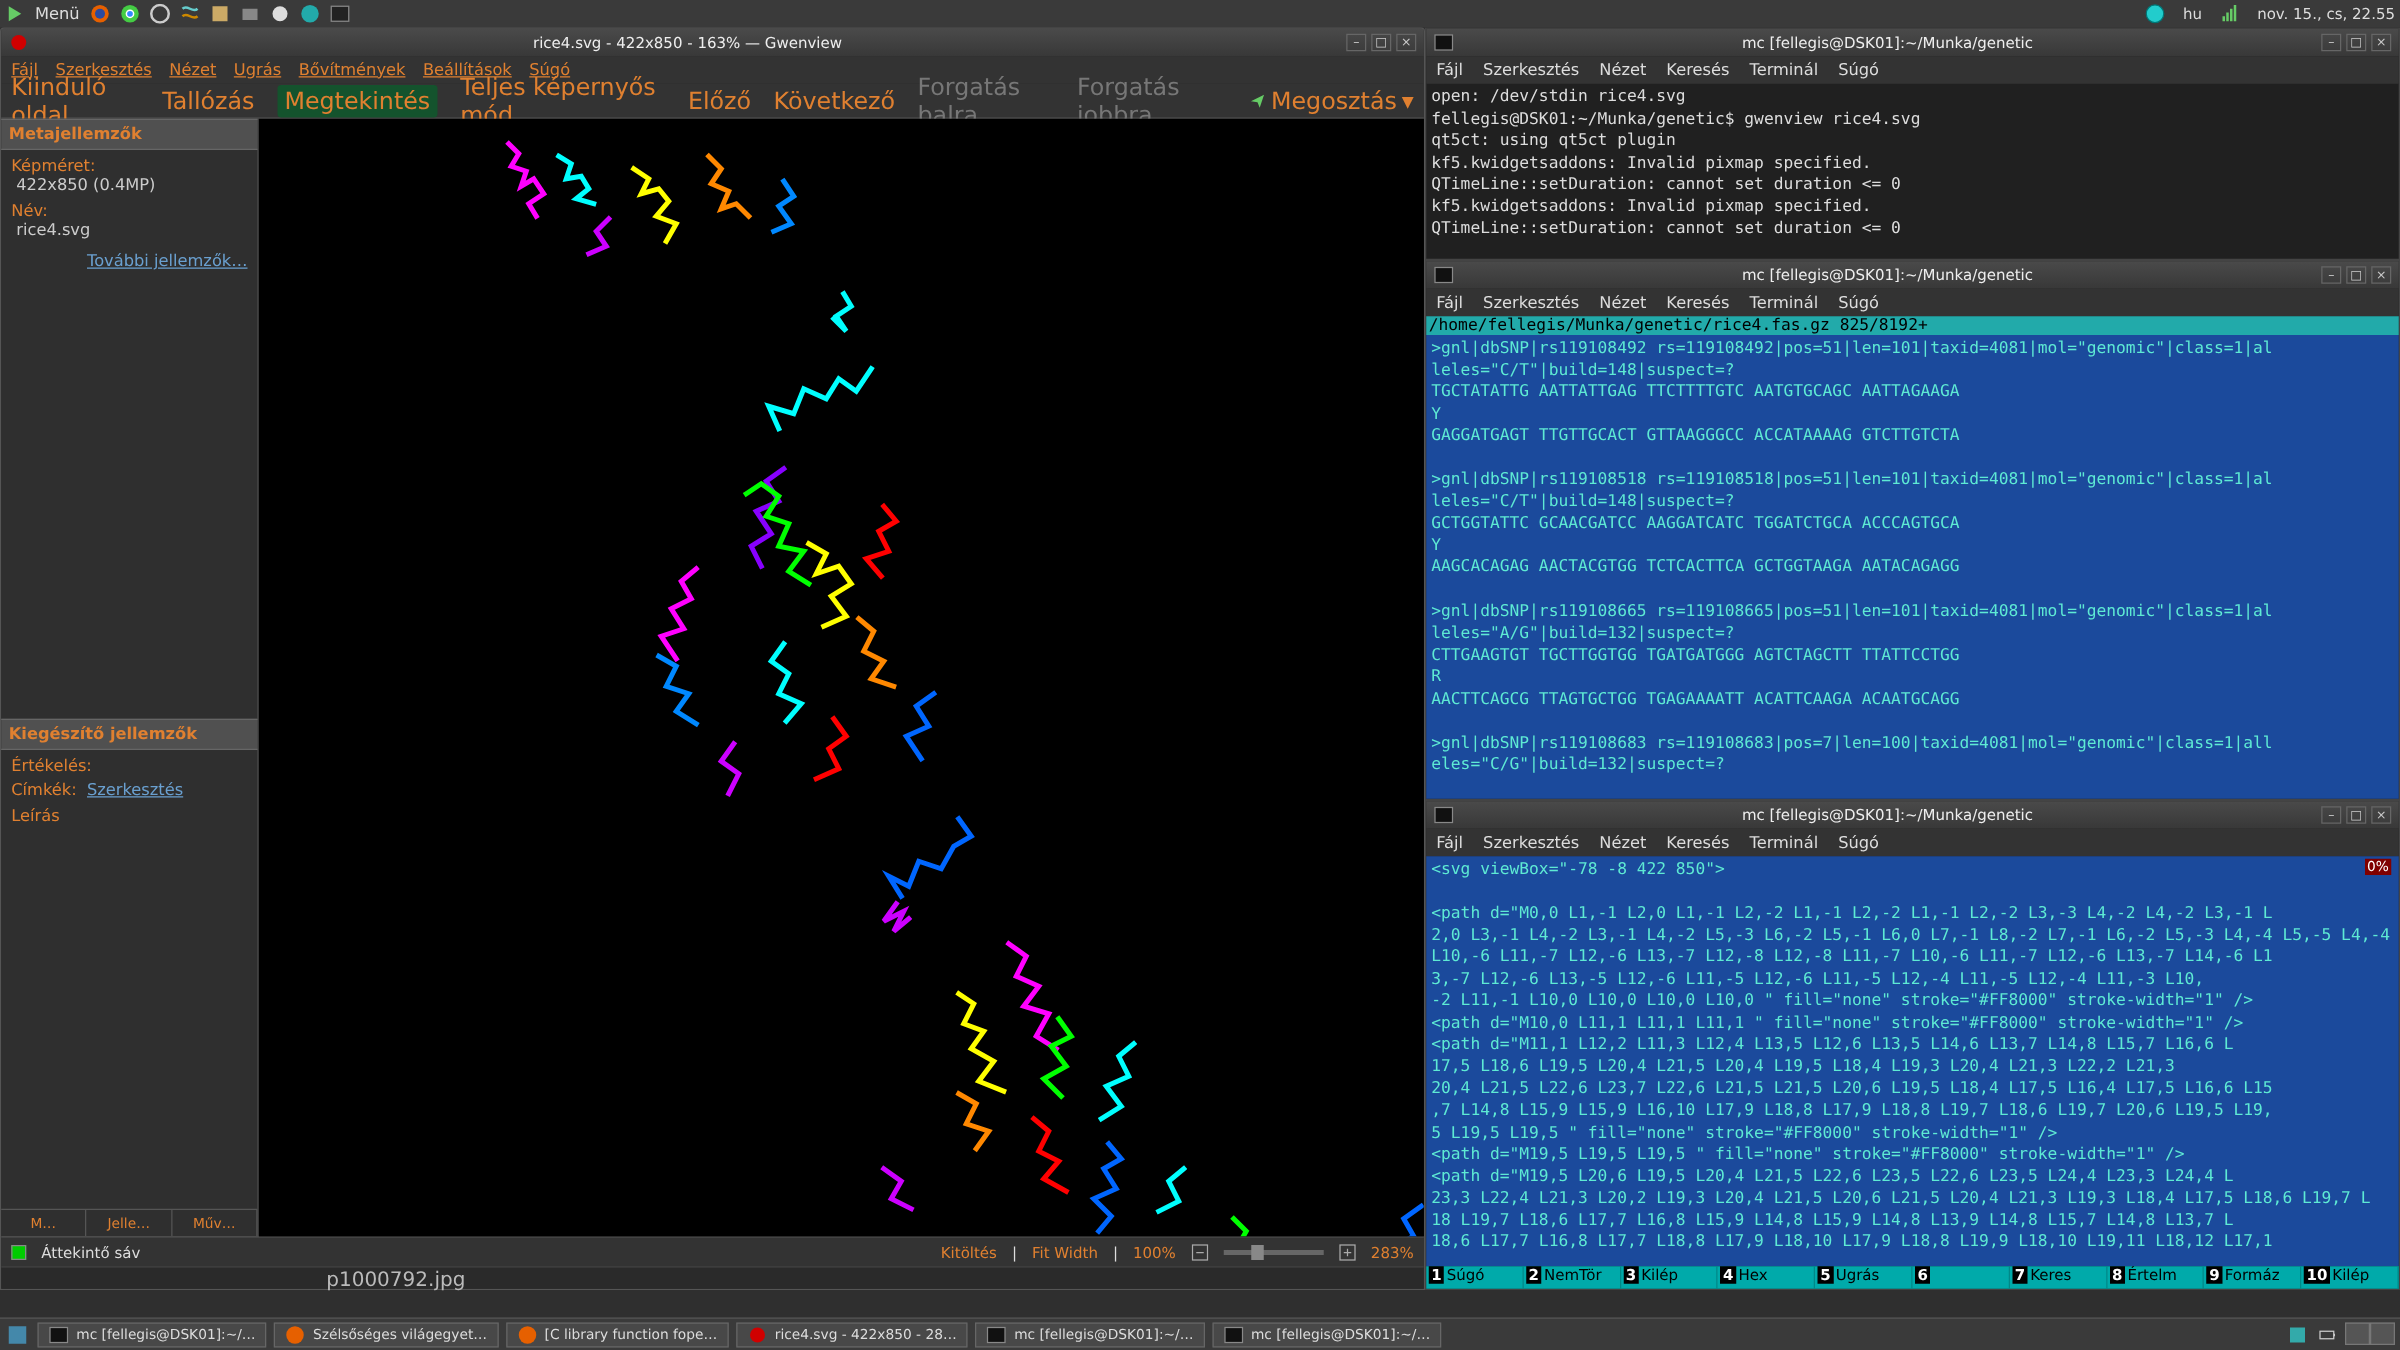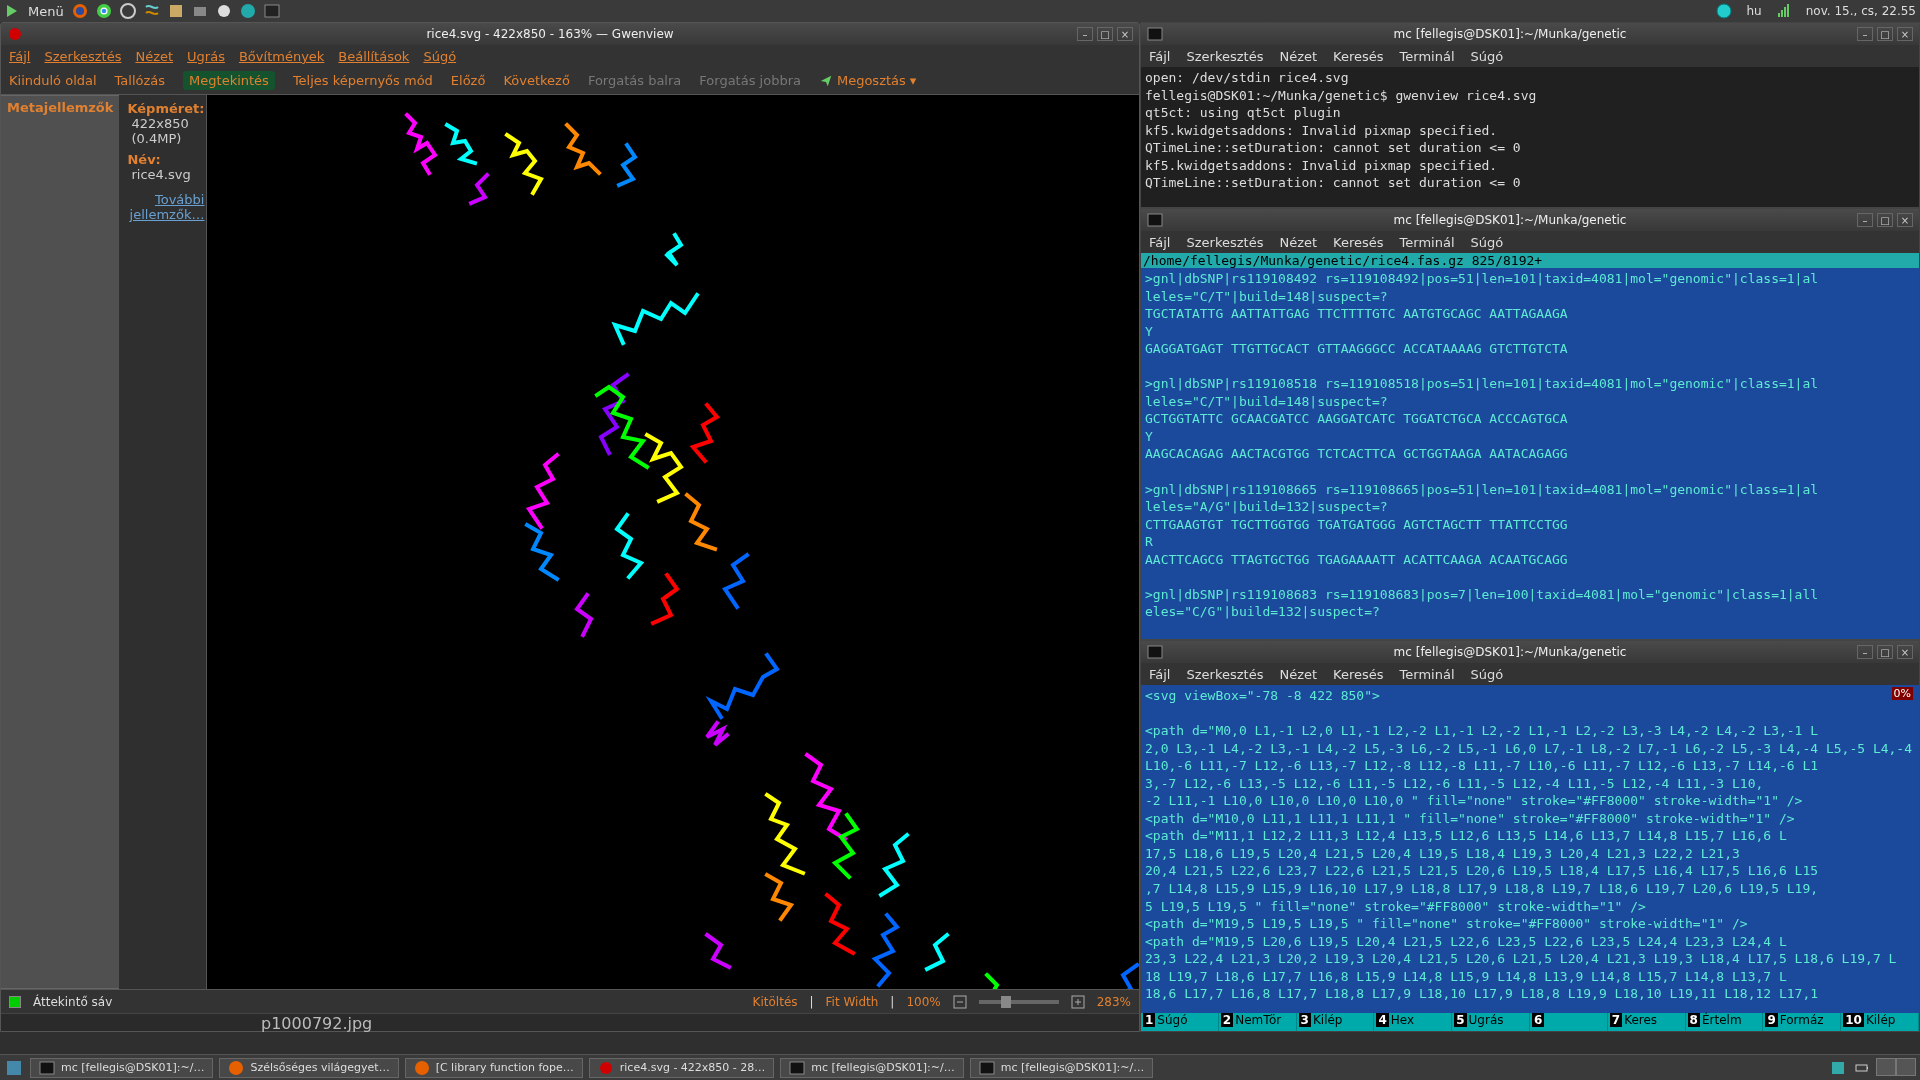--- a/index.html
+++ b/index.html
@@ -15,30 +15,30 @@
 svg { display: block; }
 
 
 .gwenview { position: absolute; left: 0; top: 22px; width: 1140px; height: 1010px; background: #2b2b2b; border: 1px solid #555; border-radius: 3px 3px 0 0; display: flex; flex-direction: column; }
 .titlebar { height: 22px; background: linear-gradient(#4a4a4a,#383838); display: flex; align-items: center; padding: 0 6px; color: #eee; font-size: 12px; }
 .titlebar .buttons { margin-left: auto; display: flex; gap: 4px; }
 .titlebar .wbtn { width: 16px; height: 14px; border: 1px solid #666; display: flex; align-items: center; justify-content: center; font-size: 10px; color: #ccc; }
 .menu-row { height: 22px; background: #333; display: flex; align-items: center; gap: 14px; padding: 0 8px; font-size: 13px; }
 .menu-row span { color: #e08030; cursor: pointer; }
 .menu-row span.u { text-decoration: underline; }
-.toolbar-row { height: 28px; background: #333; display: flex; align-items: center; gap: 18px; padding: 0 8px; font-size: 13px; border-bottom: 1px solid #555; }
+.toolbar-row { height: 28px; background: #333; display: flex; align-items: center; gap: 18px; padding: 0 8px; font-size: 19px; border-bottom: 1px solid #555; }
 .toolbar-row span { color: #e08030; cursor: pointer; }
 .toolbar-row span.dim { color: #777; }
 .toolbar-row .share { display: flex; align-items: center; gap: 4px; }
 
 .gv-body { flex: 1; display: flex; min-height: 0; }
-.sidebar { width: 206px; background: #2f2f2f; border-right: 1px solid #555; display: flex; flex-direction: row; }
+.sidebar { width: 206px; background: #2f2f2f; border-right: 1px solid #555; display: flex; flex-direction: column; }
 .meta-head { background: #505050; color: #e08030; padding: 4px 6px; font-weight: bold; border: 1px solid #666; border-left:none; border-right:none; }
 .meta-body { padding: 6px 8px; }
-.meta-body .lbl { color: #e08030; font-weight: bold; }
+.meta-body .lbl { color: #e08030; }
 .meta-body .val { color: #ccc; padding-left: 4px; }
 .link { color: #6aa0d0; text-decoration: underline; cursor: pointer; }
 .sidebar .spacer { flex: 1; }
 .sidebar .bottom-tabs { display: flex; border-top: 1px solid #555; }
 .sidebar .bottom-tabs div { flex: 1; text-align: center; padding: 4px 0; font-size: 11px; color: #e08030; border-right: 1px solid #555; }
 
 .canvas { flex: 1; background: #000; position: relative; overflow: hidden; }
 .canvas svg { position: absolute; left: 0; top: 0; }
 
 .statusbar { height: 24px; background: #333; border-top: 1px solid #555; display: flex; align-items: center; padding: 0 8px; gap: 12px; color: #ddd; font-size: 12px; }

